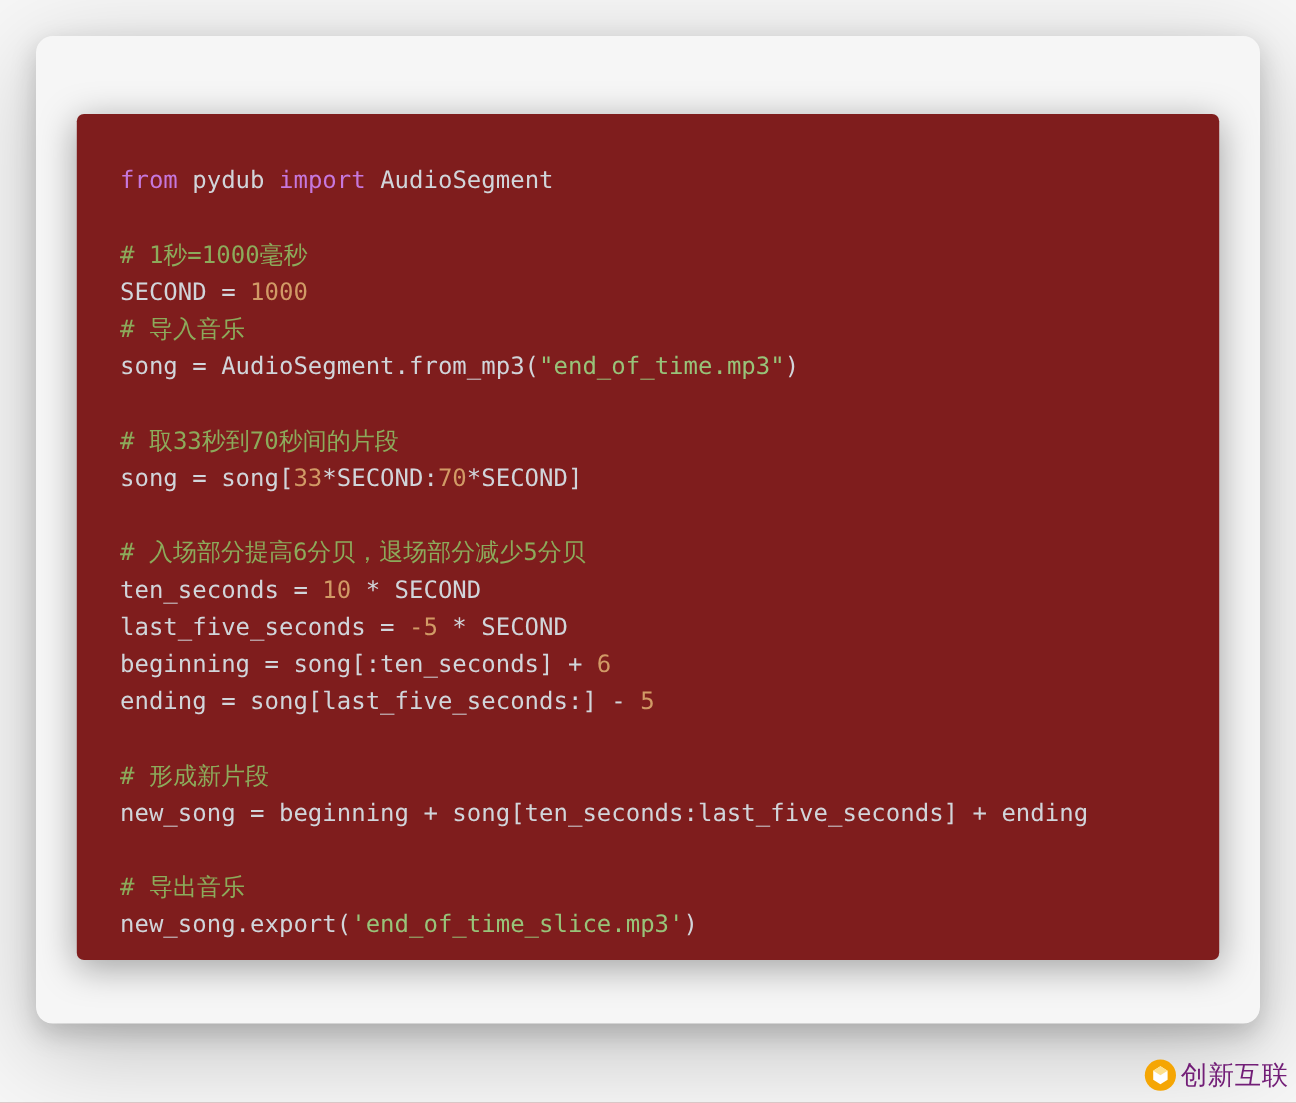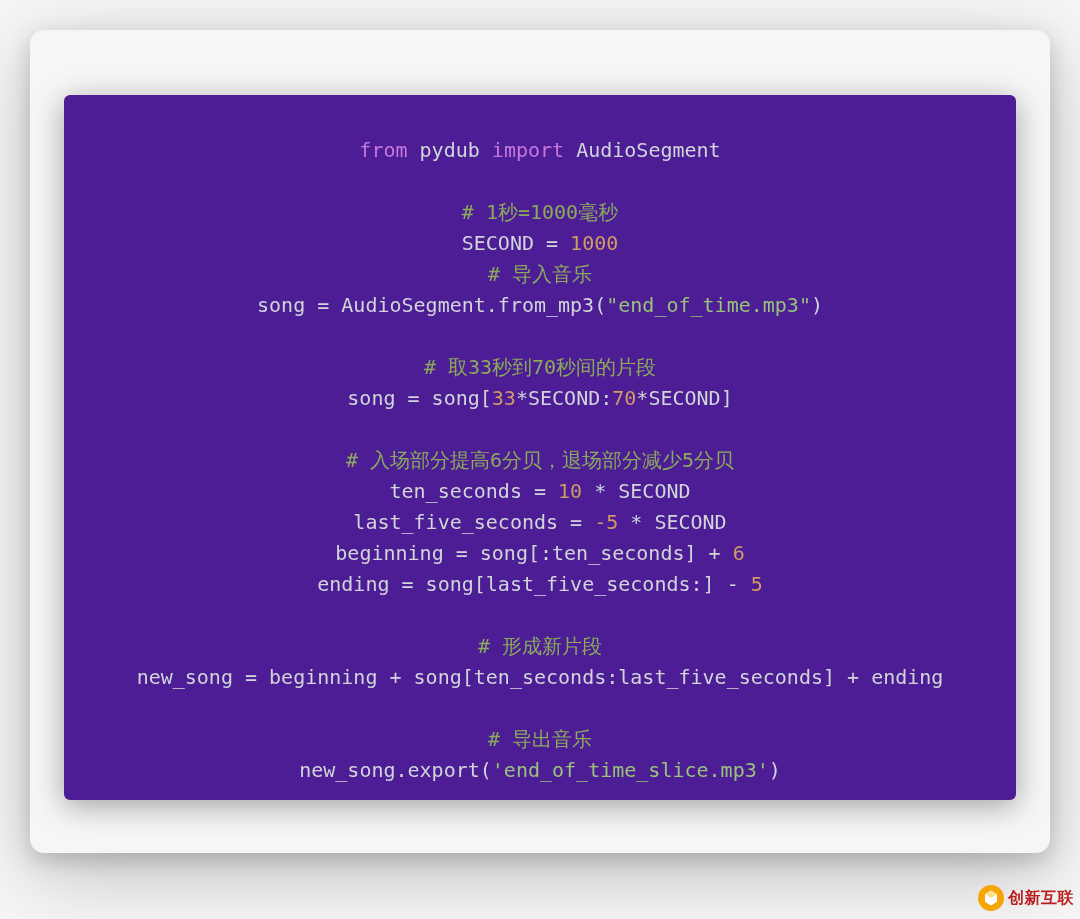--- a/index.html
+++ b/index.html
@@ -19,27 +19,26 @@
     box-shadow: 0 20px 80px rgba(0,0,0,0.22), 0 8px 22px rgba(0,0,0,0.18);
     background: transparent;
     z-index: 0;
   }
   .codebox {
     position: absolute;
     top: 95px;
     left: 64px;
     right: 64px;
     bottom: 119px;
-    background: #4c1d95;
+    background: #7f1d1d;
     border-radius: 6px;
     padding: 40px 36px 20px 36px;
     z-index: 1;
     box-shadow: 0 6px 30px rgba(0,0,0,0.35);
     overflow: hidden;
-    text-align: center;
   }
   pre {
     margin: 0;
     font-family: "Consolas", "Menlo", "DejaVu Sans Mono", monospace;
     font-size: 20px;
     line-height: 31px;
     color: #e4e4e4;
     white-space: pre;
   }
   .kw   { color: #c678dd; }  
@@ -62,23 +61,23 @@
     width: 26px;
     height: 26px;
     border-radius: 50%;
     background: #f6a500;
     display: flex;
     align-items: center;
     justify-content: center;
   }
   .wm-icon svg { display: block; }
   .wm-text {
-    font-size: 16px;
-    font-weight: 700;
-    color: #b91c1c;
+    font-size: 22px;
+    font-weight: 400;
+    color: #701a75;
     letter-spacing: 0.5px;
   }
 </style>
 </head>
 <body>
 
 <div class="halo"></div>
 
 <div class="codebox">
 <pre><span class="kw">from</span> <span class="mod">pydub</span> <span class="kw">import</span> <span class="mod">AudioSegment</span>

